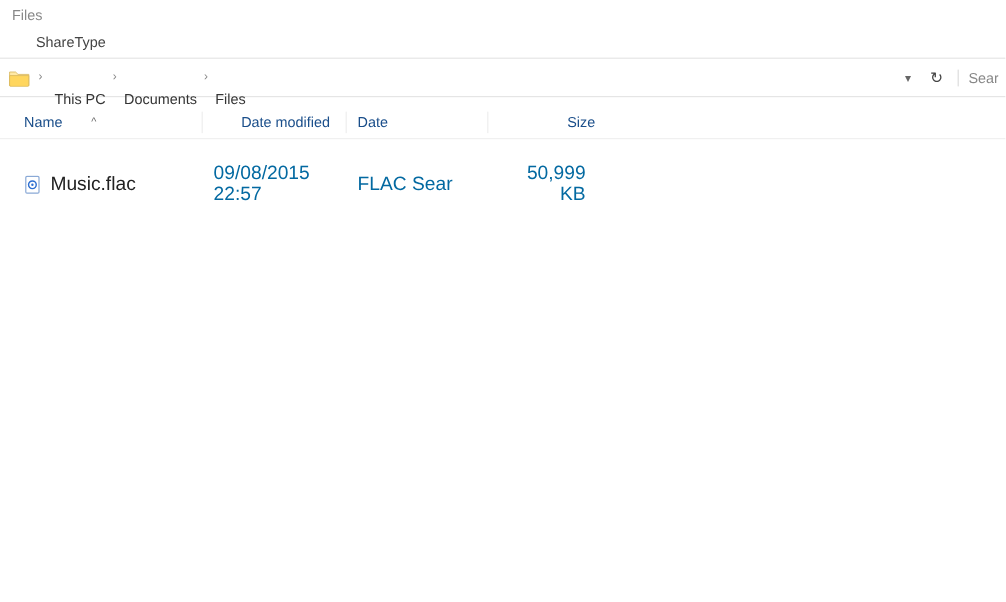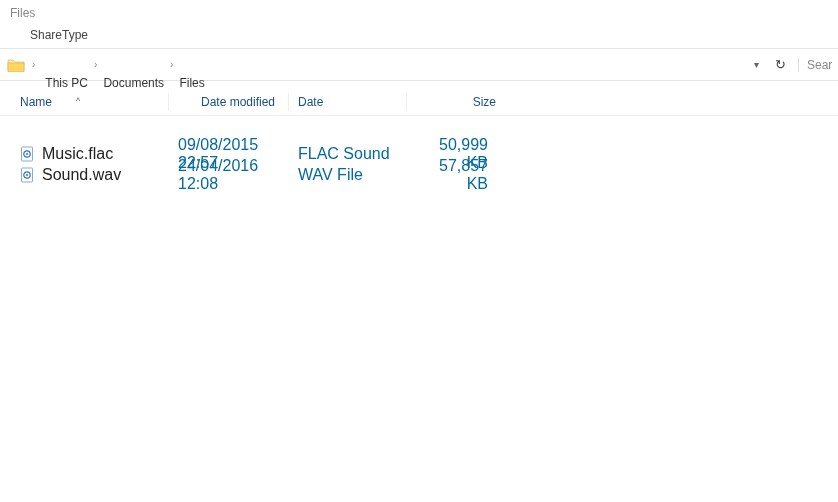--- a/index.html
+++ b/index.html
@@ -93,32 +93,17 @@
           <span class="file-icon">
             <svg width="16" height="16" viewBox="0 0 16 16">
               <rect x="1.5" y="1" width="11" height="14" rx="1" fill="#fff" stroke="#8aa9d6" stroke-width="1"></rect>
               <circle cx="7" cy="8" r="3.2" fill="none" stroke="#2e6fd1" stroke-width="1.2"></circle>
               <circle cx="7" cy="8" r="1" fill="#2e6fd1"></circle>
             </svg>
           </span>
           <span>Music.flac</span>
         </div>
         <div class="cell date date-cell">09/08/2015 22:57</div>
-        <div class="cell type type-cell">FLAC Sound</div>
+        <div class="cell type type-cell">FLAC Sear</div>
         <div class="cell size">50,999 KB</div>
-      </div>
-      <div class="row">
-        <div class="cell name-cell">
-          <span class="file-icon">
-            <svg width="16" height="16" viewBox="0 0 16 16">
-              <rect x="1.5" y="1" width="11" height="14" rx="1" fill="#fff" stroke="#8aa9d6" stroke-width="1"></rect>
-              <circle cx="7" cy="8" r="3.2" fill="none" stroke="#2e6fd1" stroke-width="1.2"></circle>
-              <circle cx="7" cy="8" r="1" fill="#2e6fd1"></circle>
-            </svg>
-          </span>
-          <span>Sound.wav</span>
-        </div>
-        <div class="cell date date-cell">24/04/2016 12:08</div>
-        <div class="cell type type-cell">WAV File</div>
-        <div class="cell size">57,857 KB</div>
       </div>
     </div>
 </div>
 
 </body></html>

